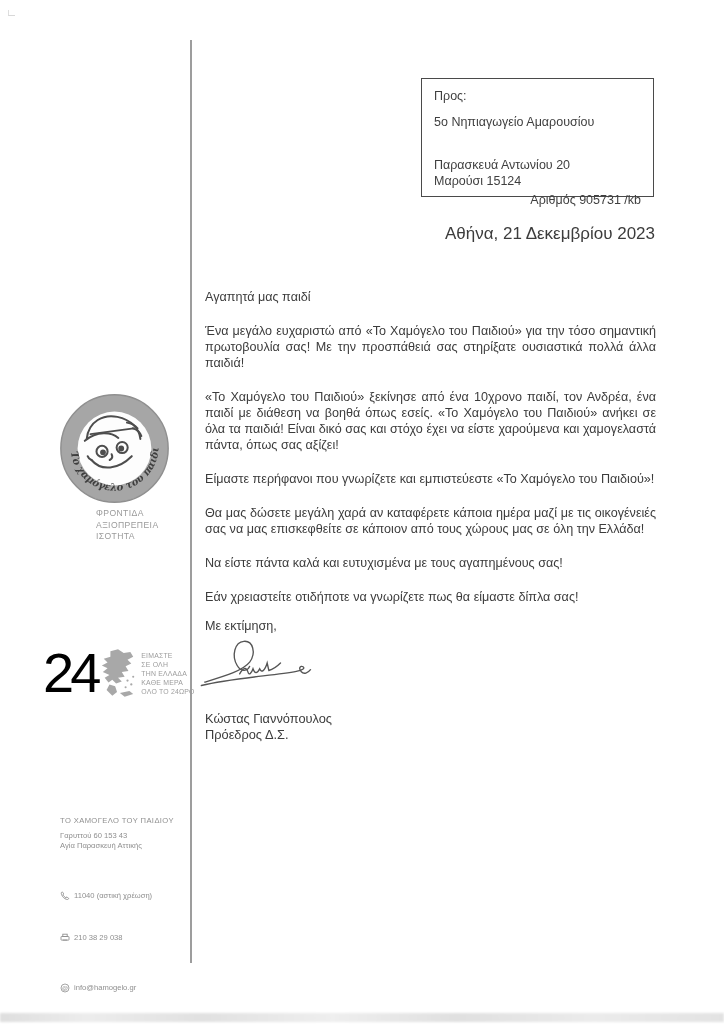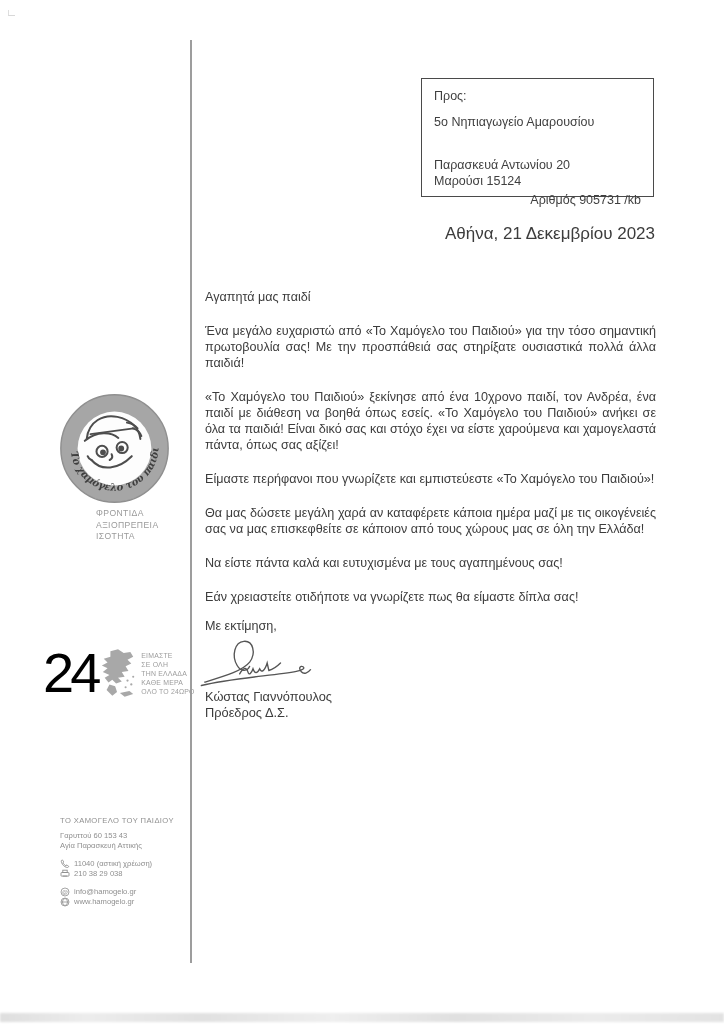--- a/index.html
+++ b/index.html
@@ -36,41 +36,41 @@
   }
   
   .letter-body{
     position:absolute;left:205px;top:289px;width:451px;
     font-size:12.6px;line-height:16px;color:#3c3c3c;
   }
   .letter-body p{margin:0 0 18px 0;text-align:justify;}
   .letter-body p.salutation{text-align:left;}
   .closing{position:absolute;left:205px;top:619px;font-size:12.6px;color:#3c3c3c;}
   .signature{position:absolute;left:198px;top:634px;}
-  .signer{position:absolute;left:205px;top:689px;font-size:12.8px;line-height:16px;color:#3c3c3c;}
+  .signer{position:absolute;left:205px;top:711px;font-size:12.8px;line-height:16px;color:#3c3c3c;}
   
   .org-logo{position:absolute;left:57px;top:391px;width:115px;height:115px;}
   .values-text{
     position:absolute;left:72px;top:508px;
     font-size:8.6px;line-height:11.5px;color:#9a9a9a;letter-spacing:.4px;font-weight:500;margin-left:24px;
   }
   .badge-24{position:absolute;left:43px;top:645px;display:flex;align-items:center;height:56px;}
   .badge-24 .num{
     font-size:56px;font-weight:normal;color:#000000;line-height:50px;letter-spacing:-4px;
     font-family:"Liberation Sans",sans-serif;
   }
   .badge-24 .map{margin-left:2px;}
   .badge-24 .caption{
     margin-left:4px;font-size:6.9px;line-height:9px;color:#9c9c9c;letter-spacing:.2px;font-weight:500;
   }
   .contact{
     position:absolute;left:60px;top:816px;font-size:7.6px;line-height:10.5px;color:#8f8f8f;
   }
   .contact .org{letter-spacing:.4px;margin-bottom:4px;}
-  .contact .row{display:flex;align-items:center;gap:4px;}
+  .contact .row{display:flex;align-items:center;gap:4px;margin-top:32px;}
   .contact .gap{height:7px;}
   .icon9{width:10px;height:10px;flex:0 0 10px;display:inline-block;}
   svg{display:block;}
 </style>
 </head>
 <body>
 
 <div class="artifact-tl"></div>
 <div class="divider"></div>
 <div class="scan-shadow"></div>

